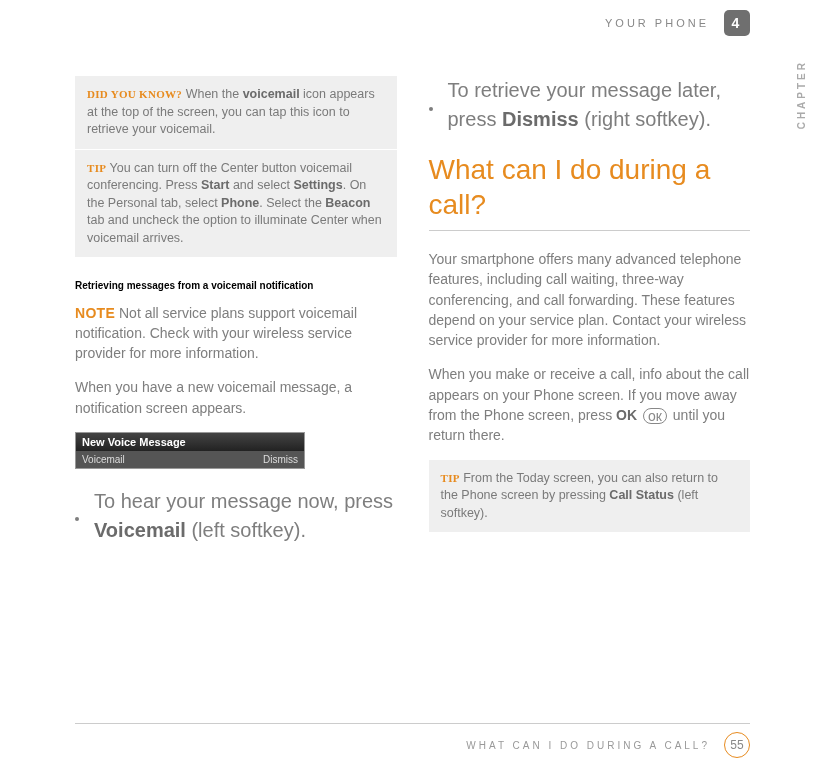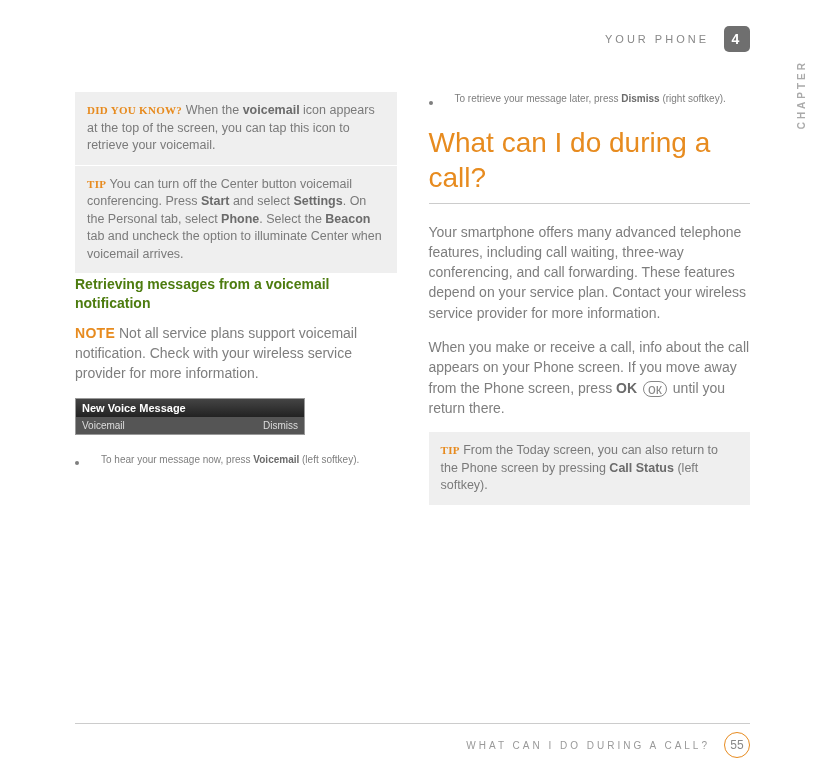--- a/index.html
+++ b/index.html
@@ -5,21 +5,21 @@
     * { box-sizing: border-box; margin: 0; padding: 0; }
     body {
       font-family: Arial, Helvetica, sans-serif;
       width: 825px;
       height: 782px;
       background: #fff;
       position: relative;
       color: #7E7E7E;
     }
     .page {
-      padding: 26px 75px 0 75px;
+      padding: 10px 75px 0 75px;
       position: relative;
       height: 100%;
     }
     .header {
       display: flex;
       justify-content: flex-end;
       align-items: center;
       gap: 15px;
       letter-spacing: 3px;
       font-size: 11px;
@@ -67,40 +67,40 @@
     .tip-box + .tip-box { margin-top: 0; border-top: 1px solid #fff; }
     .tip-label, .dyn-label {
       color: #E78B1F;
       font-weight: bold;
       font-size: 11px;
       letter-spacing: 0.3px;
       font-family: Liberation Serif, serif;
     }
     .subhead {
       font-weight: bold;
-      color: #4d7c0f;
-      margin: 2px 0 10px;
-      font-size: 14px;
+      color: #000000;
+      margin: 22px 0 10px;
+      font-size: 10px;
       line-height: 1.35;
     }
     .note-label {
       color: #E78B1F;
       font-weight: bold;
       letter-spacing: 0.3px;
     }
     p.body {
       font-size: 14px;
       line-height: 1.45;
       color: #7E7E7E;
       margin-bottom: 14px;
     }
     .bullet {
       display: flex;
-      gap: 20px;
-      font-size: 10px;
+      gap: 13px;
+      font-size: 20px;
       line-height: 1.45;
       color: #7E7E7E;
       margin-bottom: 12px;
       align-items: center;
     }
     .bullet .dot {
       width: 6px; flex-shrink:0; margin-top:7px;
     }
     .bullet .dot::before{
       content:''; display:block; width:4px; height:4px; background:#7E7E7E; border-radius:50%;
@@ -196,20 +196,21 @@
       <div class="tip-box">
         <span class="tip-label">TIP</span><span> You can turn off the Center button voicemail conferencing. Press </span><b>Start</b><span> and select </span><b>Settings</b><span>. On the Personal tab, select </span><b>Phone</b><span>. Select the </span><b>Beacon</b><span> tab and uncheck the option to illuminate Center when voicemail arrives.</span>
       </div>
 
       <div class="subhead">Retrieving messages from a voicemail notification</div>
 
       <p class="body">
         <span class="note-label">NOTE</span><span> Not all service plans support voicemail notification. Check with your wireless service provider for more information.</span>
       </p>
 
+      <p class="body">When you have a new voicemail message, a notification screen appears.</p>
 
       <div class="screenshot">
         <div class="ss-title">New Voice Message</div>
         <div class="ss-foot">
           <span>Voicemail</span>
           <span>Dismiss</span>
         </div>
       </div>
 
       <div class="bullet">

